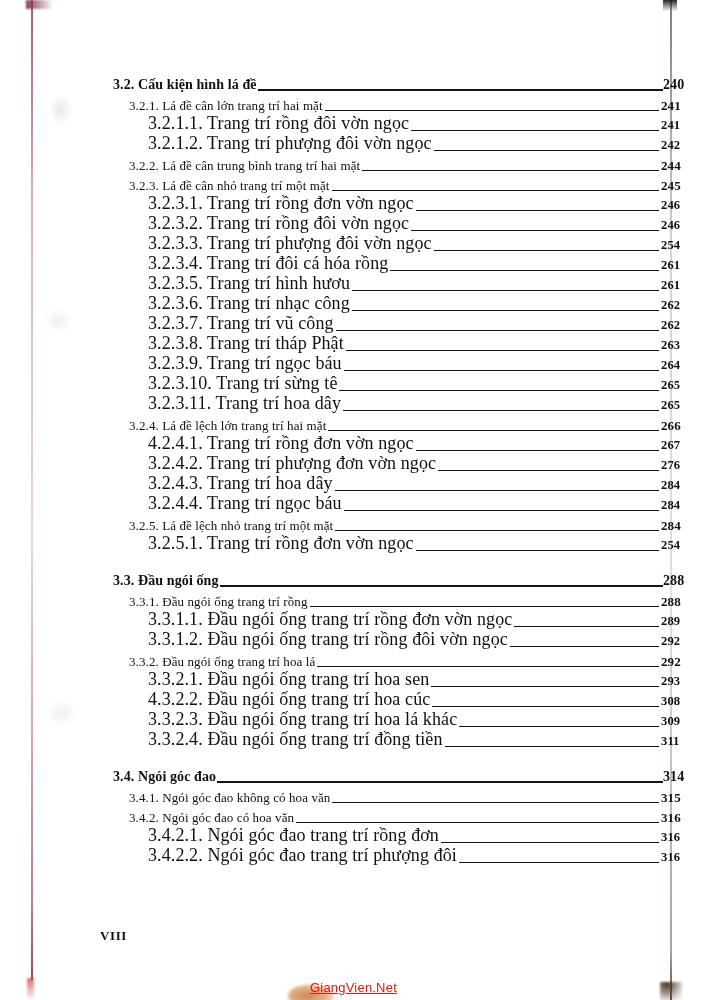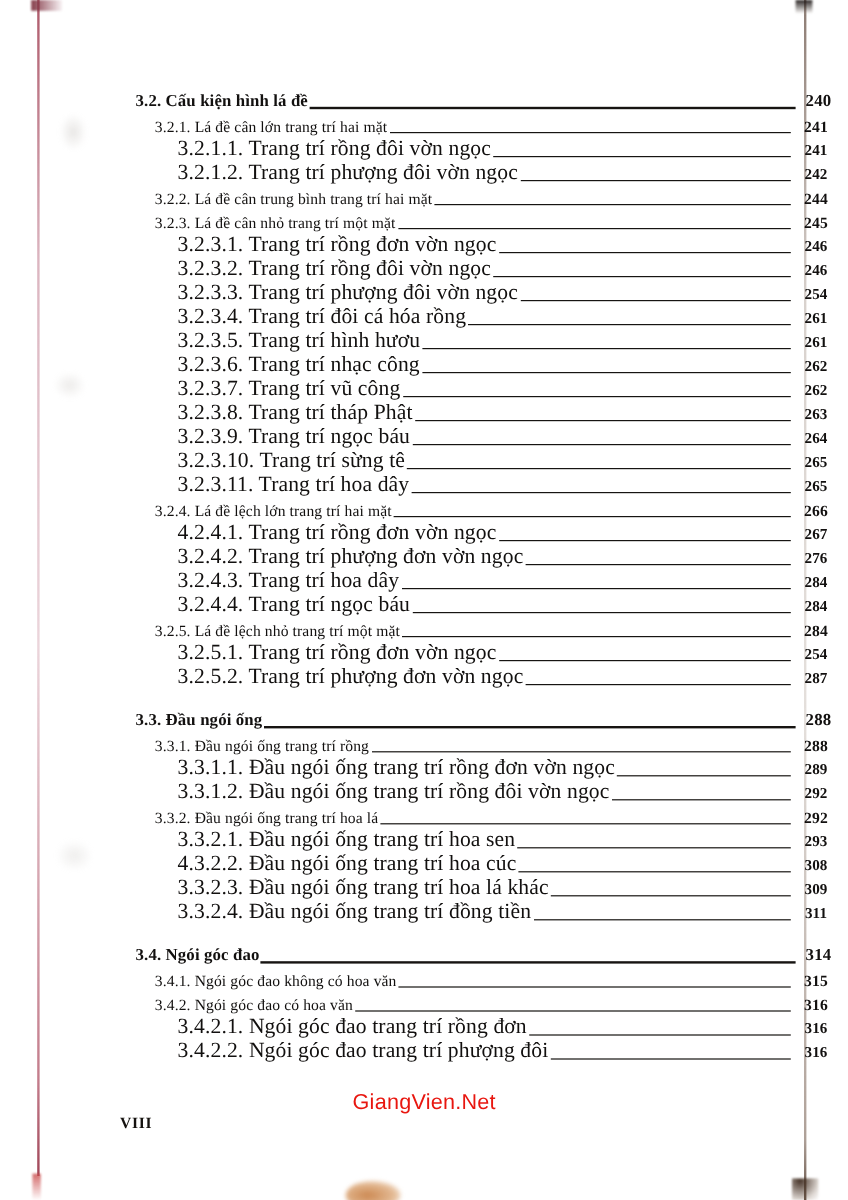--- a/index.html
+++ b/index.html
@@ -156,21 +156,21 @@
   }
   .row .leader {
     flex: 1 1 auto;
     min-width: 10px;
     height: 0;
     border-bottom: 1.4px solid #171412;
     margin: 0 2px 3px 2px;
   }
   .row .pg {
     flex: 0 0 38px;
-    text-align: center;
+    text-align: left;
     line-height: 1;
     padding-bottom: 2px;
     padding-right: 8px;
     letter-spacing: 0.1px;
   }
 
   
   .lvl1 { padding-left: 113px; }
   .lvl2 { padding-left: 129px; }
   .lvl3 { padding-left: 148px; }
@@ -199,27 +199,28 @@
     top: 928px;
     font-family: "Liberation Serif", "DejaVu Serif", serif;
     font-weight: bold;
     font-size: 13px;
     color: #15120f;
     letter-spacing: 0.6px;
   }
   .watermark {
     position: absolute;
     left: 0;
-    top: 908px;
+    top: 980px;
     width: 707px;
     text-align: center;
     font-family: "Liberation Sans", "DejaVu Sans", sans-serif;
-    font-size: 18px;
+    font-size: 13px;
     color: #e8160f;
     letter-spacing: 0.2px;
+    text-decoration: underline;
   }
 </style>
 </head>
 <body>
 
 <div class="page">
 
   <div class="edge-left"></div>
   <div class="edge-left-cap"></div>
   <div class="edge-left-bottom"></div>
@@ -345,25 +346,20 @@
         <div class="row lvl2">
           <span class="num-title">3.2.5. Lá đề lệch nhỏ trang trí một mặt</span>
           <span class="leader"></span>
           <span class="pg">284</span>
         </div>
         <div class="row lvl3">
           <span class="num-title">3.2.5.1. Trang trí rồng đơn vờn ngọc</span>
           <span class="leader"></span>
           <span class="pg">254</span>
         </div>
-        <div class="row lvl3">
-          <span class="num-title">3.2.5.2. Trang trí phượng đơn vờn ngọc</span>
-          <span class="leader"></span>
-          <span class="pg">287</span>
-        </div>
       </div>
       <div class="group spaced">
         <div class="row lvl1">
           <span class="num-title">3.3. Đầu ngói ống</span>
           <span class="leader"></span>
           <span class="pg">288</span>
         </div>
         <div class="row lvl2">
           <span class="num-title">3.3.1. Đầu ngói ống trang trí rồng</span>
           <span class="leader"></span>

